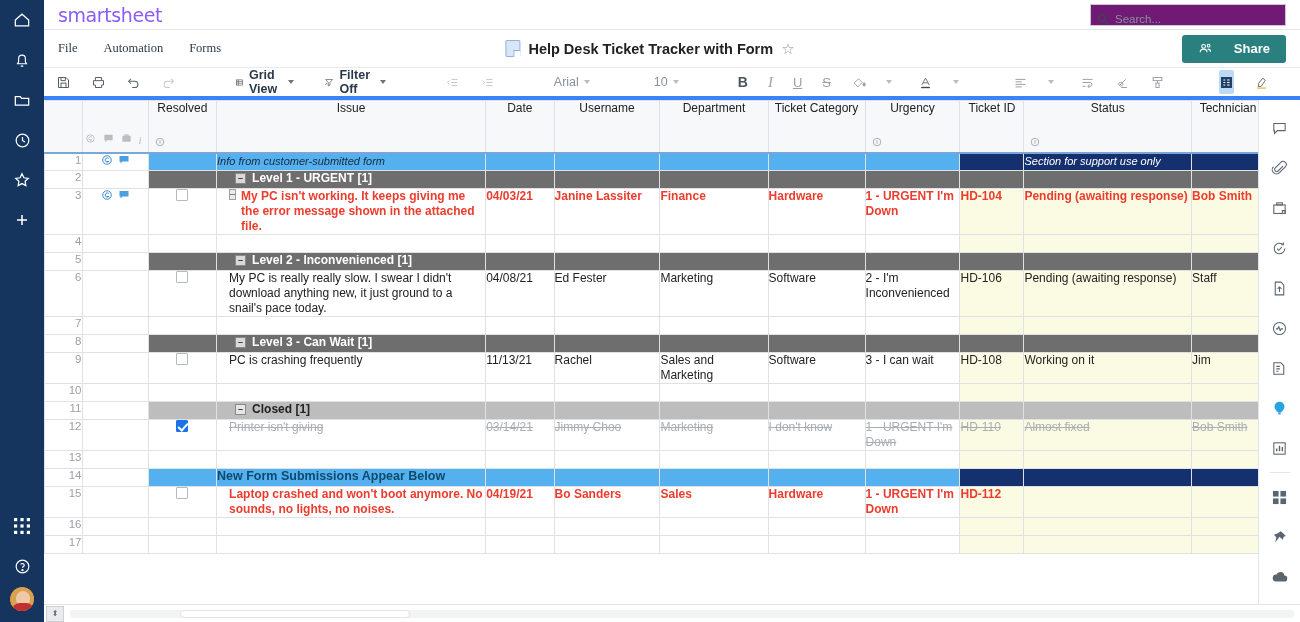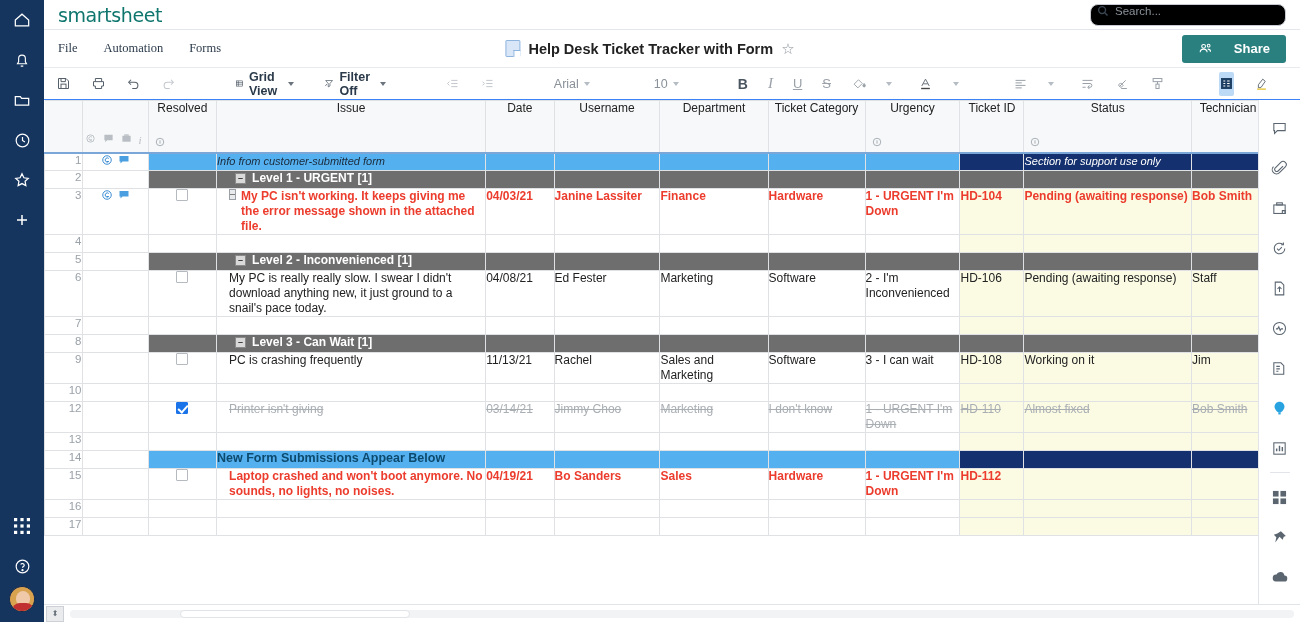--- a/index.html
+++ b/index.html
@@ -36,26 +36,26 @@
   
   .main { flex: 1 1 auto; display: flex; flex-direction: column; min-width: 0; }
 
   
   .topbar {
     height: 30px; border-bottom: 1px solid #e3e6ea; display: flex; align-items: center;
     padding: 0 14px; background: #fff; flex: 0 0 30px;
   }
   .logo {
     font-family: "DejaVu Sans", sans-serif;
-    font-size: 19px; color: #0f766e; letter-spacing: -0.4px; font-weight: 400;
+    font-size: 19px; color: #8b5cf6; letter-spacing: -0.4px; font-weight: 400;
   }
   .topbar-spacer { flex: 1 1 auto; }
   .searchbox {
-    width: 196px; height: 22px; border: 1px solid #c8ccd2; border-radius: 8px;
-    display: flex; align-items: flex-start; padding: 0 6px; background: #000000;
+    width: 196px; height: 22px; border: 1px solid #c8ccd2; border-radius: 0;
+    display: flex; align-items: flex-end; padding: 0 6px; background: #701a75;
   }
   .searchbox .sicon { margin-right: 6px; color: #3b4754; display:flex; }
   .searchbox .stext { color: #8a9199; font-size: 11.5px; }
 
   
   .menubar {
     height: 38px; display: flex; align-items: center; padding: 0 14px;
     border-bottom: 1px solid #e8eaed; background: #fff; flex: 0 0 38px;
   }
   .menu-item { font-size: 12.5px; color: #2b3a4a; margin-right: 26px; cursor: pointer; font-family: Liberation Serif, serif; }
@@ -74,21 +74,21 @@
     background: #2a7f7f; color: #fff; height: 28px; border-radius: 3px;
     display: flex; align-items: center; gap: 21px; padding: 0 16px;
     font-size: 13px; font-weight: bold; cursor: pointer; border: none;
     font-family: "Liberation Sans", sans-serif;
   }
   .menubar-right { margin-left: auto; display:flex; align-items:center; }
 
   
   .toolbar {
     height: 32px; display: flex; align-items: center; padding: 0 12px;
-    border-bottom: 1px solid #3b82f6; background: #fff; flex: 0 0 32px; gap: 20px;
+    border-bottom: 4px solid #3b82f6; background: #fff; flex: 0 0 32px; gap: 20px;
   }
   .tb { width: 24px; height: 24px; display:flex; align-items:center; justify-content:center; color:#56606b; cursor:pointer; border-radius:2px; }
   .tb.disabled { color: #c3c8ce; }
   .tb-sep { width: 1px; height: 18px; background: #e1e4e8; margin: 0 7px; }
   .tb-text { display:flex; align-items:center; gap:5px; font-size:12.5px; color:#2b3a4a; padding:0 5px; height:24px; cursor:pointer; font-weight:bold;}
   .tb-text.light { font-weight: normal; color:#8a9199; }
   .caret { width:0;height:0;border-left:3.5px solid transparent;border-right:3.5px solid transparent;border-top:4px solid #6b747d; }
   .caret.dim { border-top-color:#b6bcc3; }
   .tb-sel { background:#bcd9f5; border-radius:2px; }
   .fontsel { width:62px; justify-content:flex-end; color:#9aa1a8; }
@@ -747,20 +747,41 @@
                 <td class="cell"></td>
                 <td class="cell"></td>
                 <td class="cell"></td>
                 <td class="cell"></td>
                 <td class="cell"></td>
                 <td class="cell"></td>
                 <td class="cell tint"></td>
                 <td class="cell tint"></td>
                 <td class="cell tint"></td>
               </tr>
+              <tr class="grp-light">
+                <td class="rownum">11</td>
+                <td class="gutter2">
+                  <div class="gut-icons"></div>
+                </td>
+                <td class="cell"></td>
+                <td class="cell">
+                  <div class="grp-label">
+                    <span class="collapse-box">–</span>
+                    <span>Closed [1]</span>
+                  </div>
+                </td>
+                <td class="cell"></td>
+                <td class="cell"></td>
+                <td class="cell"></td>
+                <td class="cell"></td>
+                <td class="cell"></td>
+                <td class="cell"></td>
+                <td class="cell"></td>
+                <td class="cell"></td>
+              </tr>
               <tr>
                 <td class="rownum">12</td>
                 <td class="gutter2">
                   <div class="gut-icons"></div>
                 </td>
                 <td class="cell checkcell"><span class="chk on"></span></td>
                 <td class="cell">
                   <div class="issue-indent">
                     <span class="struck">Printer isn't giving</span>
                   </div>

